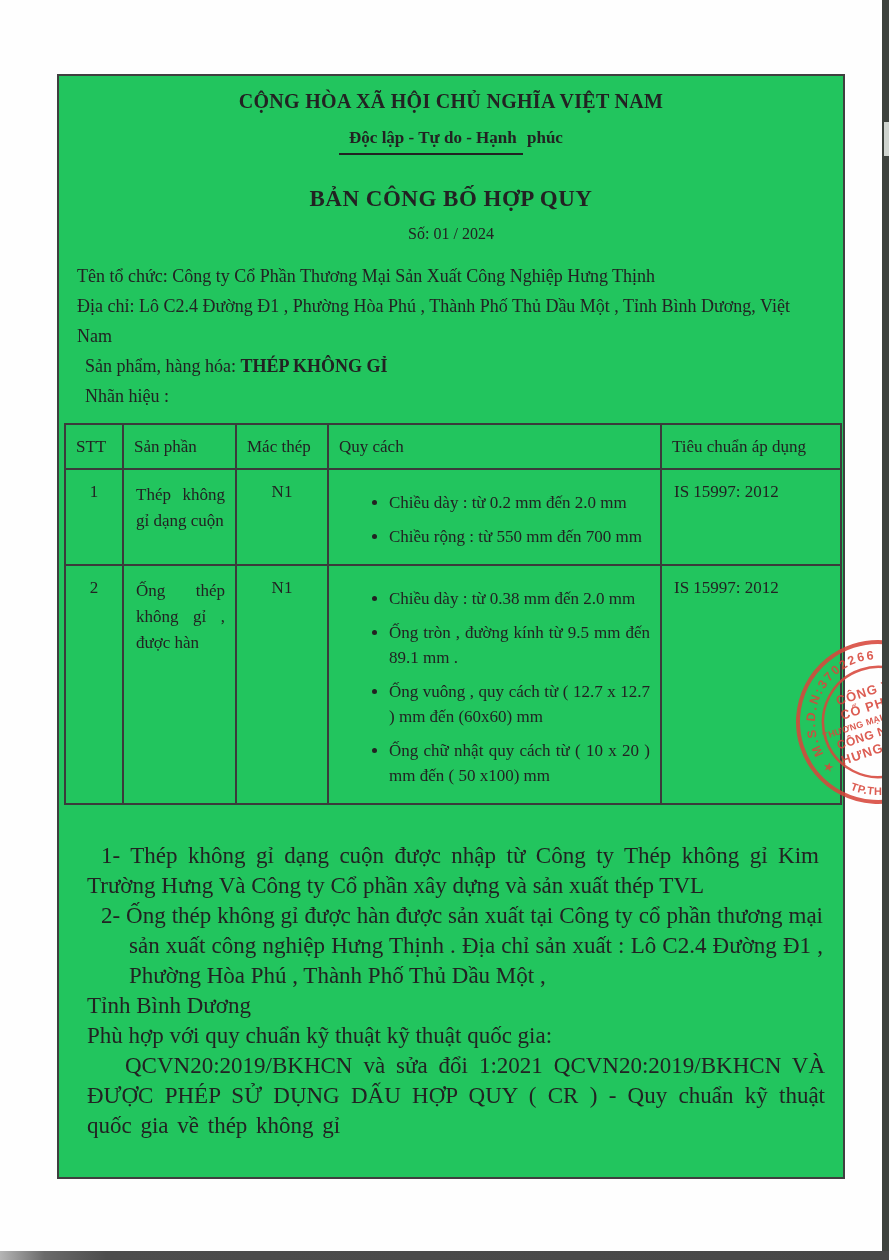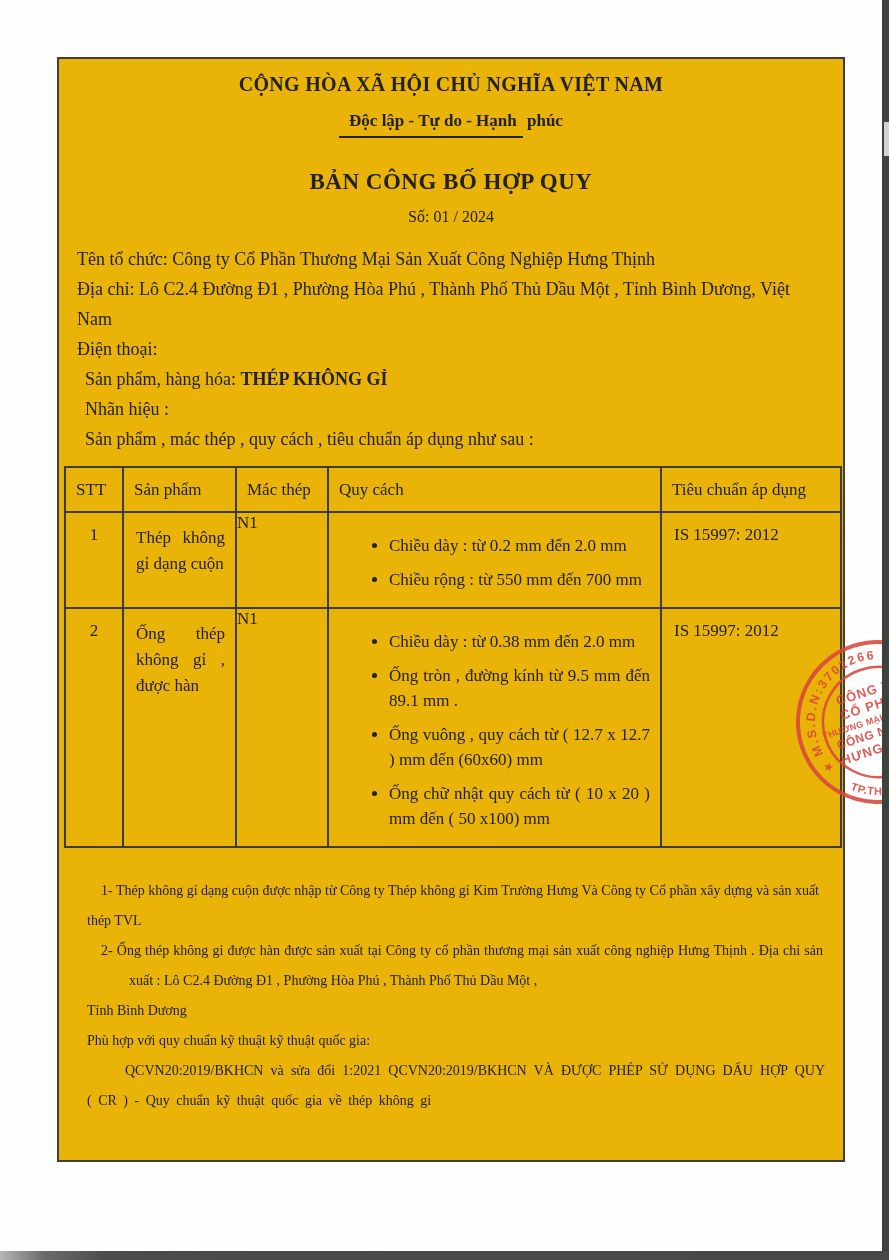--- a/index.html
+++ b/index.html
@@ -21,24 +21,24 @@
     background: #cfd4cf; z-index: 6;
   }
   .edge-bottom {
     position: absolute; left: 0; bottom: 0; width: 889px; height: 9px;
     background: linear-gradient(to right, #b5b5b5 0, #6a6a6a 5%, #4c4c4c 12%, #474747 100%);
     z-index: 5;
   }
 
   
   .page-frame {
-    position: absolute; left: 57px; top: 57px; width: 788px; height: 1105px;
+    position: absolute; left: 57px; top: 74px; width: 788px; height: 1105px;
     border: 2px solid #3f3f3f;
     padding: 12px 18px 0 18px;
-    background: #eab308;
+    background: #22c55e;
   }
 
   .nat-header { text-align: center; }
   .nh1 { font-size: 20px; font-weight: bold; letter-spacing: 0.3px; line-height: 26px; }
   .nh2 { font-size: 17px; font-weight: bold; line-height: 24px; margin-top: 12px; }
   .nh2 .u { border-bottom: 2px solid #222; padding: 0 6px 3px 10px; display: inline-block; }
 
   .doc-title {
     text-align: center; font-size: 23px; font-weight: bold;
     letter-spacing: 0.5px; margin-top: 30px; line-height: 28px;
@@ -57,30 +57,30 @@
   }
   table.main-table th, table.main-table td {
     border: 2px solid #3b3b3b; vertical-align: top;
   }
   table.main-table th {
     font-weight: normal; text-align: left; padding: 10px 8px 9px 10px; line-height: 24px;
   }
   th.c-stt, td.c-stt { text-align: center; }
   td.c-stt { padding-top: 12px; }
   td.c-sp { padding: 12px 10px 8px 12px; text-align: justify; line-height: 26px; }
-  td.c-mt { text-align: left; }
+  td.c-mt { text-align: center; padding-top: 12px; }
   td.c-qc { padding: 8px 8px 6px 0; }
   td.c-tc { padding: 12px 8px 8px 12px; }
 
   ul.spec-list { list-style: disc; padding-left: 60px; margin: 12px 0 0 0; }
   ul.spec-list li {
     text-align: justify; line-height: 25px; margin-bottom: 9px; padding-right: 2px;
   }
 
-  .notes { margin-left: 10px; margin-top: 28px; font-size: 14px; line-height: 30px; }
+  .notes { margin-left: 10px; margin-top: 36px; font-size: 23px; line-height: 30px; }
   .notes p { margin: 0; }
   .note-1 { text-indent: 14px; text-align: justify; padding-right: 6px; }
   .note-2 { padding-left: 42px; text-indent: -28px; text-align: justify; padding-right: 2px; margin-top: 2px; }
   .note-plain { margin-top: 2px; }
   .note-conform { margin-top: 2px; }
   .note-detail {
     margin-left: -24px; margin-top: 2px; text-indent: 38px;
     text-align: justify; word-spacing: 3px; padding-right: 0;
   }
 
@@ -99,38 +99,36 @@
       <div class="nh1">CỘNG HÒA XÃ HỘI CHỦ NGHĨA VIỆT NAM</div>
       <div class="nh2"><span class="u">Độc lập - Tự do - Hạnh</span> <span>phúc</span></div>
     </div>
 
     <div class="doc-title">BẢN CÔNG BỐ HỢP QUY</div>
     <div class="doc-number">Số: 01 / 2024</div>
 
     <div class="org">
       <p>Tên tổ chức: Công ty Cổ Phần Thương Mại Sản Xuất Công Nghiệp Hưng Thịnh</p>
       <p>Địa chỉ: Lô C2.4 Đường Đ1 , Phường Hòa Phú , Thành Phố Thủ Dầu Một , Tỉnh Bình Dương, Việt Nam</p>
-      <p>Điện thoại:</p>
       <p class="indent-sm"><span>Sản phẩm, hàng hóa: </span><span class="bold">THÉP KHÔNG GỈ</span></p>
       <p class="indent-sm">Nhãn hiệu :</p>
-      <p class="indent-sm">Sản phẩm , mác thép , quy cách , tiêu chuẩn áp dụng như sau :</p>
     </div>
 
     <table class="main-table">
       <colgroup>
         <col style="width:58px">
           <col style="width:113px">
           <col style="width:92px">
           <col style="width:333px">
           <col style="width:180px">
       </colgroup>
       <thead>
         <tr>
           <th class="c-stt">STT</th>
-          <th>Sản phẩm</th>
+          <th>Sản phần</th>
           <th>Mác thép</th>
           <th>Quy cách</th>
           <th>Tiêu chuẩn áp dụng</th>
         </tr>
       </thead>
       <tbody>
         <tr>
           <td class="c-stt">1</td>
           <td class="c-sp">Thép không gỉ dạng cuộn</td>
           <td class="c-mt">N1</td>

